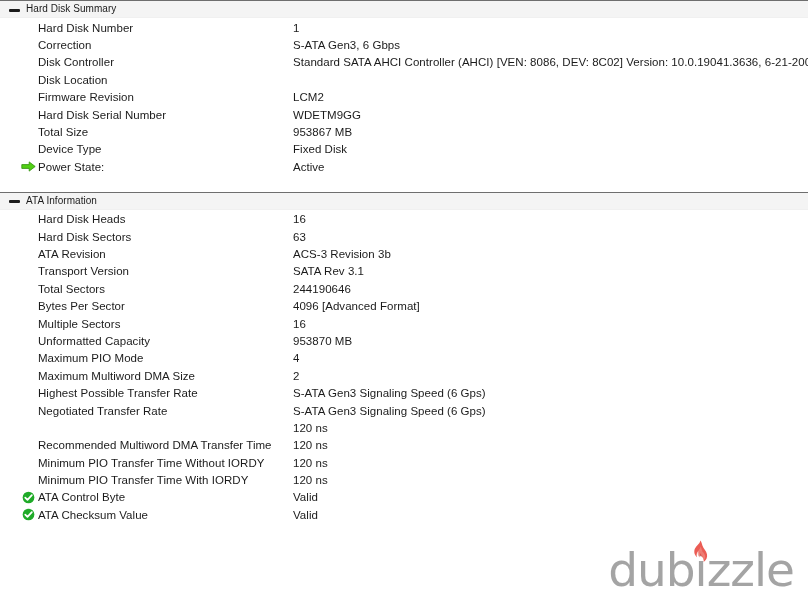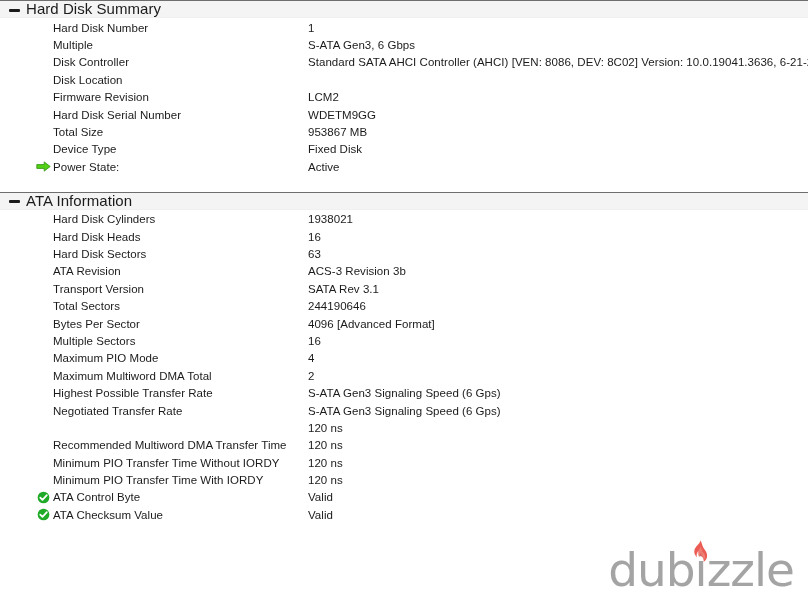--- a/index.html
+++ b/index.html
@@ -48,38 +48,37 @@
     content: "";
     position: absolute;
     left: 1px;
     top: 6px;
     width: 11px;
     height: 3px;
     background: #1b1b1b;
     border-radius: 1px;
   }
   .section-title {
-    font-size: 15px;
+    font-size: 10px;
     line-height: 12px;
     color: #1b1b1b;
     letter-spacing: 0.05px;
     white-space: nowrap;
   }
 
   
   .rows {
     padding-top: 1px;
   }
   .row {
     position: relative;
     height: 17.4px;
     display: flex;
     align-items: center;
     white-space: nowrap;
-    margin-left: 15px;
   }
   .row-icon {
     position: absolute;
     left: 20px;
     top: 50%;
     transform: translateY(-50%);
     width: 16px;
     height: 14px;
     display: flex;
     align-items: center;
@@ -158,21 +157,21 @@
       <div class="section-header">
         <span class="collapse-icon"></span>
         <span class="section-title">Hard Disk Summary</span>
       </div>
       <div class="rows">
         <div class="row">
           <span class="row-label">Hard Disk Number</span>
           <span class="row-value">1</span>
         </div>
         <div class="row">
-          <span class="row-label">Multiple</span>
+          <span class="row-label">Correction</span>
           <span class="row-value">S-ATA Gen3, 6 Gbps</span>
         </div>
         <div class="row">
           <span class="row-label">Disk Controller</span>
           <span class="row-value">Standard SATA AHCI Controller (AHCI) [VEN: 8086, DEV: 8C02] Version: 10.0.19041.3636, 6-21-2006</span>
         </div>
         <div class="row">
           <span class="row-label">Disk Location</span>
         </div>
         <div class="row">
@@ -201,24 +200,20 @@
           <span class="row-value">Active</span>
         </div>
       </div>
       <div class="section-gap"></div>
       <div class="section-header">
         <span class="collapse-icon"></span>
         <span class="section-title">ATA Information</span>
       </div>
       <div class="rows">
         <div class="row">
-          <span class="row-label">Hard Disk Cylinders</span>
-          <span class="row-value">1938021</span>
-        </div>
-        <div class="row">
           <span class="row-label">Hard Disk Heads</span>
           <span class="row-value">16</span>
         </div>
         <div class="row">
           <span class="row-label">Hard Disk Sectors</span>
           <span class="row-value">63</span>
         </div>
         <div class="row">
           <span class="row-label">ATA Revision</span>
           <span class="row-value">ACS-3 Revision 3b</span>
@@ -233,25 +228,29 @@
         </div>
         <div class="row">
           <span class="row-label">Bytes Per Sector</span>
           <span class="row-value">4096 [Advanced Format]</span>
         </div>
         <div class="row">
           <span class="row-label">Multiple Sectors</span>
           <span class="row-value">16</span>
         </div>
         <div class="row">
+          <span class="row-label">Unformatted Capacity</span>
+          <span class="row-value">953870 MB</span>
+        </div>
+        <div class="row">
           <span class="row-label">Maximum PIO Mode</span>
           <span class="row-value">4</span>
         </div>
         <div class="row">
-          <span class="row-label">Maximum Multiword DMA Total</span>
+          <span class="row-label">Maximum Multiword DMA Size</span>
           <span class="row-value">2</span>
         </div>
         <div class="row">
           <span class="row-label">Highest Possible Transfer Rate</span>
           <span class="row-value">S-ATA Gen3 Signaling Speed (6 Gps)</span>
         </div>
         <div class="row">
           <span class="row-label">Negotiated Transfer Rate</span>
           <span class="row-value">S-ATA Gen3 Signaling Speed (6 Gps)</span>
         </div>

